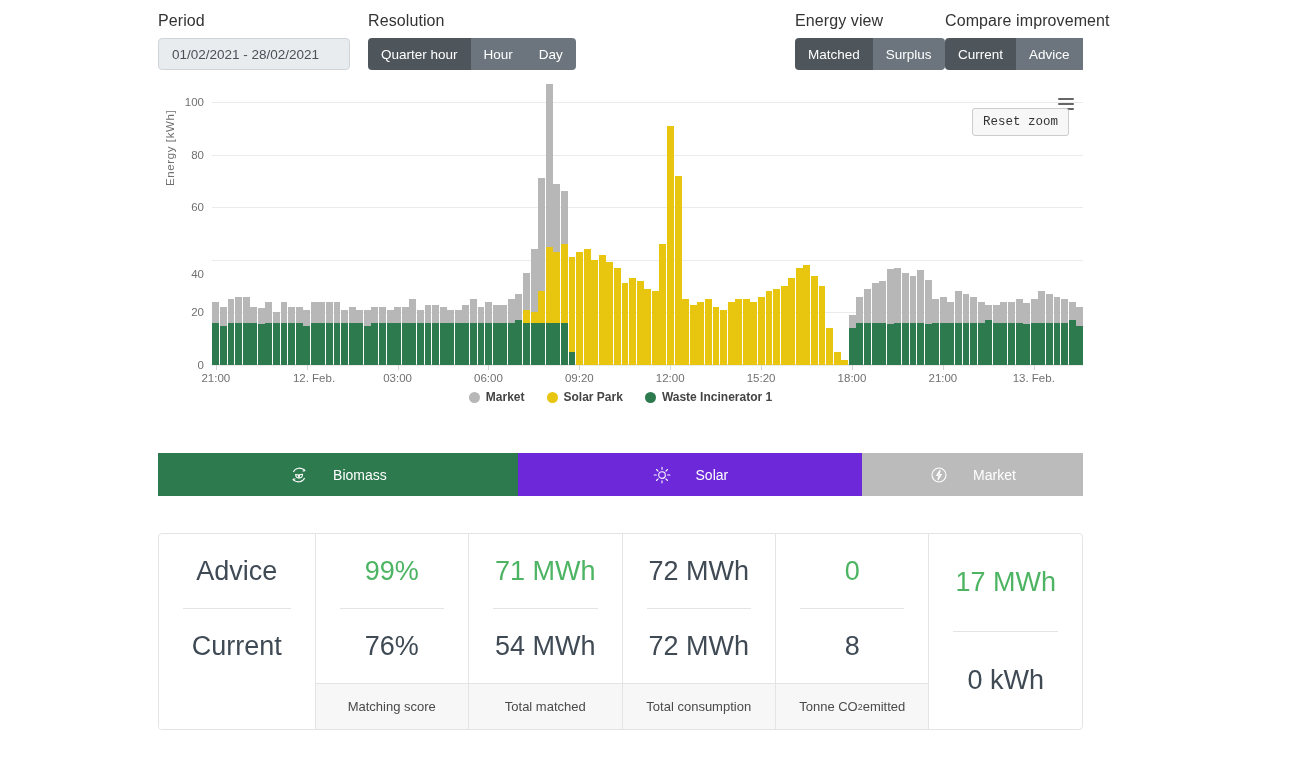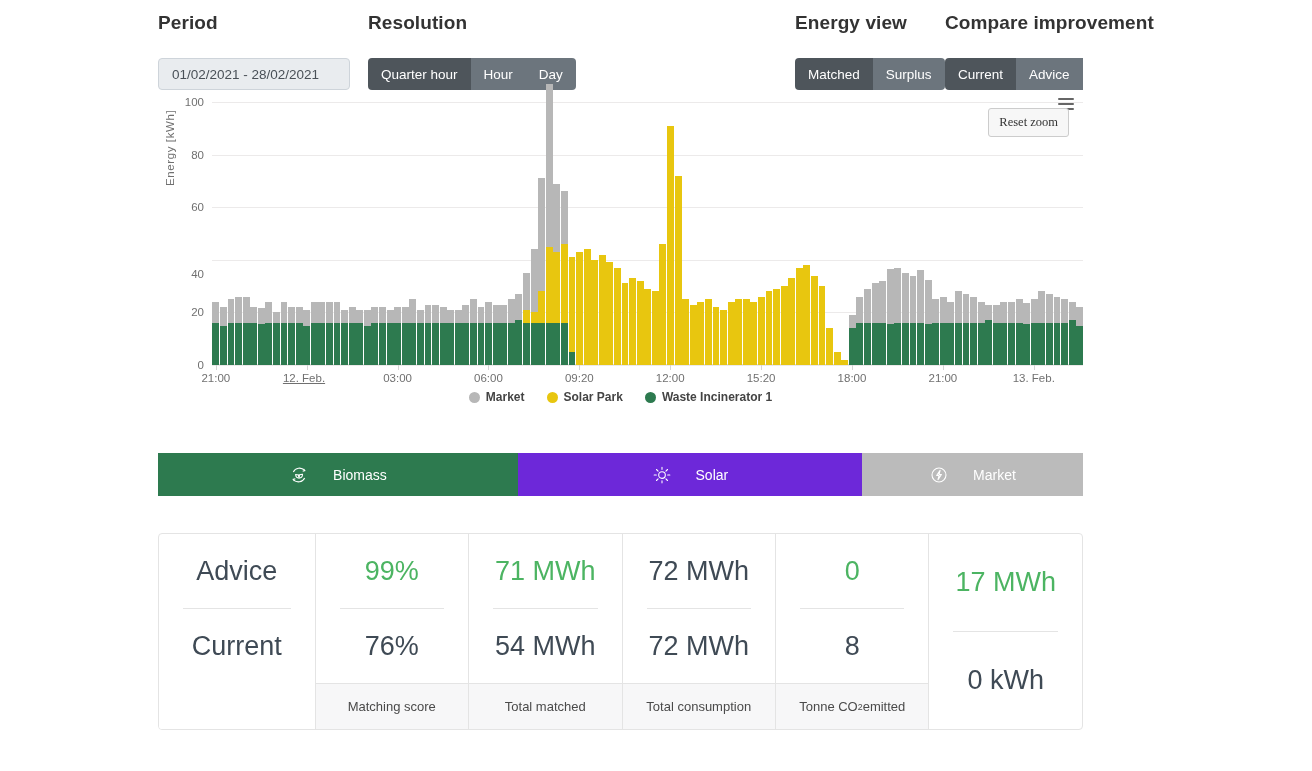--- a/index.html
+++ b/index.html
@@ -11,22 +11,22 @@
     color: #333333;
     overflow: hidden;
   }
 
   .page { position: relative; width: 1312px; height: 771px; }
 
   
   .controls { position: absolute; left: 0; top: 0; width: 1312px; height: 80px; }
   .ctrl-group { position: absolute; }
   .ctrl-label {
-    font-size: 19px; color: #333; letter-spacing: .1px;
-    margin-bottom: 24px; white-space: nowrap; font-weight: bold;
+    font-size: 16px; color: #333; letter-spacing: .1px;
+    margin-bottom: 8px; white-space: nowrap;
   }
   .date-input {
     width: 192px; height: 32px;
     background: #e9ecef; border: 1px solid #ced4da; border-radius: 4px;
     font-size: 13.5px; color: #495057;
     display: flex; align-items: center; padding-left: 13px;
     font-family: "Liberation Sans", sans-serif;
   }
   .btn-group { display: flex; border-radius: 4px; overflow: hidden; height: 32px; }
   .btn-seg {
@@ -42,21 +42,21 @@
   .chart-menu-icon i {
     display: block; height: 2px; background: #666; margin-bottom: 3px; border-radius: 1px;
   }
   .chart-menu-icon i:nth-child(1) { width: 16px; }
   .chart-menu-icon i:nth-child(2) { width: 16px; }
   .chart-menu-icon i:nth-child(3) { width: 11px; margin-left: 5px; }
   .reset-zoom {
     position: absolute; right: 14px; top: 18px;
     background: #f7f7f7; border: 1px solid #cccccc; border-radius: 3px;
     font-size: 12.5px; color: #333; padding: 6px 10px; cursor: pointer;
-    font-family: Liberation Serif, serif;
+    font-family: Liberation Mono, monospace;
   }
   .yaxis-title {
     position: absolute; left: 6px; top: 96px;
     transform: rotate(-90deg); transform-origin: left top;
     font-size: 11.5px; color: #707070; letter-spacing: .6px; white-space: nowrap;
   }
   .plot {
     position: absolute; left: 54px; top: 12px;
     width: 871px; height: 263px;
   }
@@ -609,21 +609,21 @@
             <div class="seg" style="background: rgb(45, 122, 79); height: 44.71px; bottom: 0px;"></div>
             <div class="seg" style="background: rgb(183, 183, 183); height: 18.41px; bottom: 44.71px;"></div>
           </div>
           <div class="bar">
             <div class="seg" style="background: rgb(45, 122, 79); height: 39.45px; bottom: 0px;"></div>
             <div class="seg" style="background: rgb(183, 183, 183); height: 18.41px; bottom: 39.45px;"></div>
           </div>
         </div>
         <div class="xtick" style="left: 3.78696px;">21:00</div>
         <div class="xtickmark" style="left: 3.78696px;"></div>
-        <div class="xtick" style="left: 92px; text-decoration: underline;">12. Feb.</div>
+        <div class="xtick" style="left: 102px;">12. Feb.</div>
         <div class="xtickmark" style="left: 94.6739px;"></div>
         <div class="xtick" style="left: 185.561px;">03:00</div>
         <div class="xtickmark" style="left: 185.561px;"></div>
         <div class="xtick" style="left: 276.448px;">06:00</div>
         <div class="xtickmark" style="left: 276.448px;"></div>
         <div class="xtick" style="left: 367.335px;">09:20</div>
         <div class="xtickmark" style="left: 367.335px;"></div>
         <div class="xtick" style="left: 458.222px;">12:00</div>
         <div class="xtickmark" style="left: 458.222px;"></div>
         <div class="xtick" style="left: 549.109px;">15:20</div>

